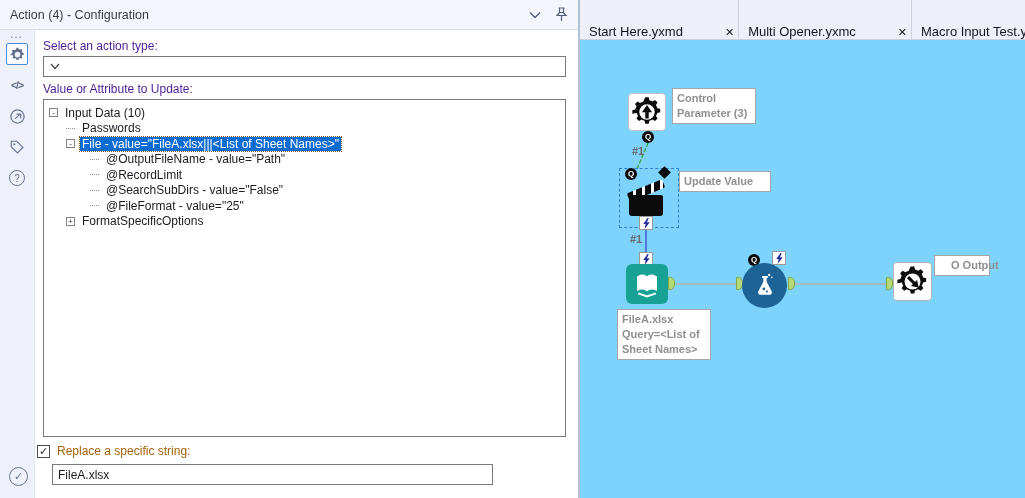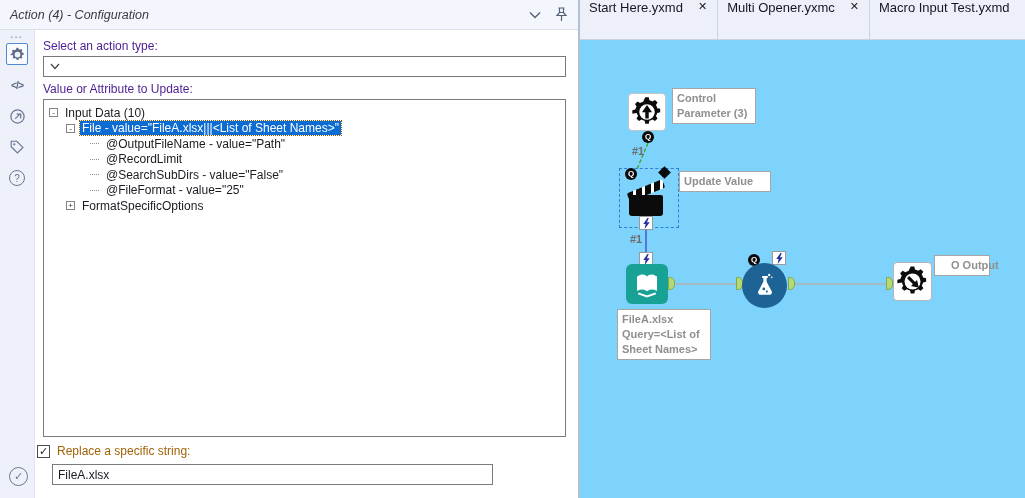--- a/index.html
+++ b/index.html
@@ -3,21 +3,21 @@
 <meta charset="utf-8">
 <style>
   * { margin:0; padding:0; box-sizing:border-box; }
   html,body { width:1025px; height:498px; overflow:hidden;
     font-family:"Liberation Sans", sans-serif; background:#fff; }
   .app { position:relative; width:1025px; height:498px; display:flex; }
 
   
   .left-panel { width:580px; height:498px; border-right:2px solid #b3bed9; display:flex; flex-direction:column; background:#fff; }
   .titlebar { height:30px; background:#f3f6fc; border-bottom:1px solid #dbdfe9; display:flex; align-items:center; padding:0 10px; flex:0 0 30px; }
-  .titlebar .title { font-size:12.5px; color:#3a3a44; flex:1;font-style:italic; }
+  .titlebar .title { font-size:12.5px; color:#3a3a44; flex:1; }
   .titlebar svg { display:block; }
   .tb-icon { margin-left:14px; cursor:pointer; }
 
   .panel-body { flex:1; display:flex; min-height:0; }
   .sidebar { width:35px; background:#eef1f9; border-right:1px solid #e2e6f0; position:relative; display:flex; flex-direction:column; align-items:center; padding-top:4px; }
   .sb-dots { font-size:6px; letter-spacing:2px; color:#8a94ad; margin-bottom:3px; }
   .sb-item { width:22px; height:22px; display:flex; align-items:center; justify-content:center; margin-bottom:9px; color:#5f6b88; cursor:pointer; }
   .sb-item.selected { border:1px solid #4b8bd5; background:#fbfcff; border-radius:2px; }
   .sb-code { font-size:10.5px; font-weight:bold; color:#5f6b88; letter-spacing:-1px; }
   .sb-circle { width:16px; height:16px; border:1.3px solid #6a7694; border-radius:50%; display:flex; align-items:center; justify-content:center; font-size:10px; color:#6a7694; }
@@ -35,21 +35,21 @@
   .tlabel { padding:0 2px; }
   .trow.selected .tlabel { background:#0c6cd4; color:#fff; outline:1px dotted #8a5a00; }
   .chkrow { display:flex; align-items:center; margin:7px 0 6px -6px; }
   .checkbox { width:13px; height:13px; border:1px solid #4a4a4a; background:#fff; font-size:11px; line-height:11px; text-align:center; color:#222; margin-right:7px; cursor:pointer; }
   .chk-label { font-size:12px; color:#a16207; }
   .textinput { display:block; margin-left:9px; width:441px; height:21px; border:1px solid #7b7b7b; font-size:12px; color:#1b1b22; padding:0 5px; font-family:"Liberation Sans", sans-serif; background:#fff; }
 
   
   .right-panel { flex:1; display:flex; flex-direction:column; min-width:0; }
   .tabstrip { height:40px; display:flex; border-bottom:1px solid #ccd1df; background:#fff; flex:0 0 40px; }
-  .tab { display:flex; align-items:flex-start; background:#edf0f9; border-right:1px solid #ccd1df; padding:0 10px 0 9px; font-size:13px; color:#15151f; white-space:nowrap; cursor:pointer; }
+  .tab { display:flex; align-items:flex-end; background:#edf0f9; border-right:1px solid #ccd1df; padding:0 4px 0 9px; font-size:13px; color:#15151f; white-space:nowrap; cursor:pointer;gap:27px; }
   .tab .tab-close { margin-left:15px; font-size:11px; color:#222; cursor:pointer; }
   .canvas { position:relative; flex:1; background:#7dd3fc; overflow:hidden; }
   .canvas svg.wires { position:absolute; left:0; top:0; }
 
   .node-box { position:absolute; background:#fff; border:1px solid #c4c4c4; border-radius:4px; display:flex; align-items:center; justify-content:center; cursor:pointer; }
   .ann-box { position:absolute; background:#fff; border:1px solid #a6a6a6; color:#8f8f8f; font-weight:bold; font-size:11px; line-height:1.35; padding:2px 4px; white-space:pre-line; cursor:pointer; }
   .q-anchor { position:absolute; width:12px; height:12px; background:#0b0b0b; border-radius:50%; color:#fff; font-size:8px; font-weight:bold; text-align:center; line-height:12px; cursor:pointer; }
   .bolt-box { position:absolute; width:14px; height:14px; background:#fff; border:1px solid #9a9a9a; display:flex; align-items:center; justify-content:center; cursor:pointer; }
   .g-anchor { position:absolute; width:7px; height:13px; background:#b5d977; border:1px solid #85a943; border-radius:0 5px 5px 0; cursor:pointer; }
   .conn-label { position:absolute; font-size:11px; font-weight:600; color:#6b6b6b; }
@@ -121,20 +121,24 @@
               <polyline points="1,1 5,5.5 9,1" fill="none" stroke="#444" stroke-width="1.2"></polyline>
             </svg>
         </div>
         <div class="field-label">Value or Attribute to Update:</div>
 
         <div class="treebox">
           <div class="trow lvl0">
             <span class="expander">-</span>
             <span class="tlabel">Input Data (10)</span>
           </div>
+          <div class="trow lvl1">
+            <span class="stub"></span>
+            <span class="tlabel">Passwords</span>
+          </div>
           <div class="trow lvl1 selected">
             <span class="expander">-</span>
             <span class="tlabel">File - value="FileA.xlsx|||&lt;List of Sheet Names&gt;"</span>
           </div>
           <div class="trow lvl2">
             <span class="stub"></span>
             <span class="tlabel">@OutputFileName - value="Path"</span>
           </div>
           <div class="trow lvl2">
             <span class="stub"></span>

